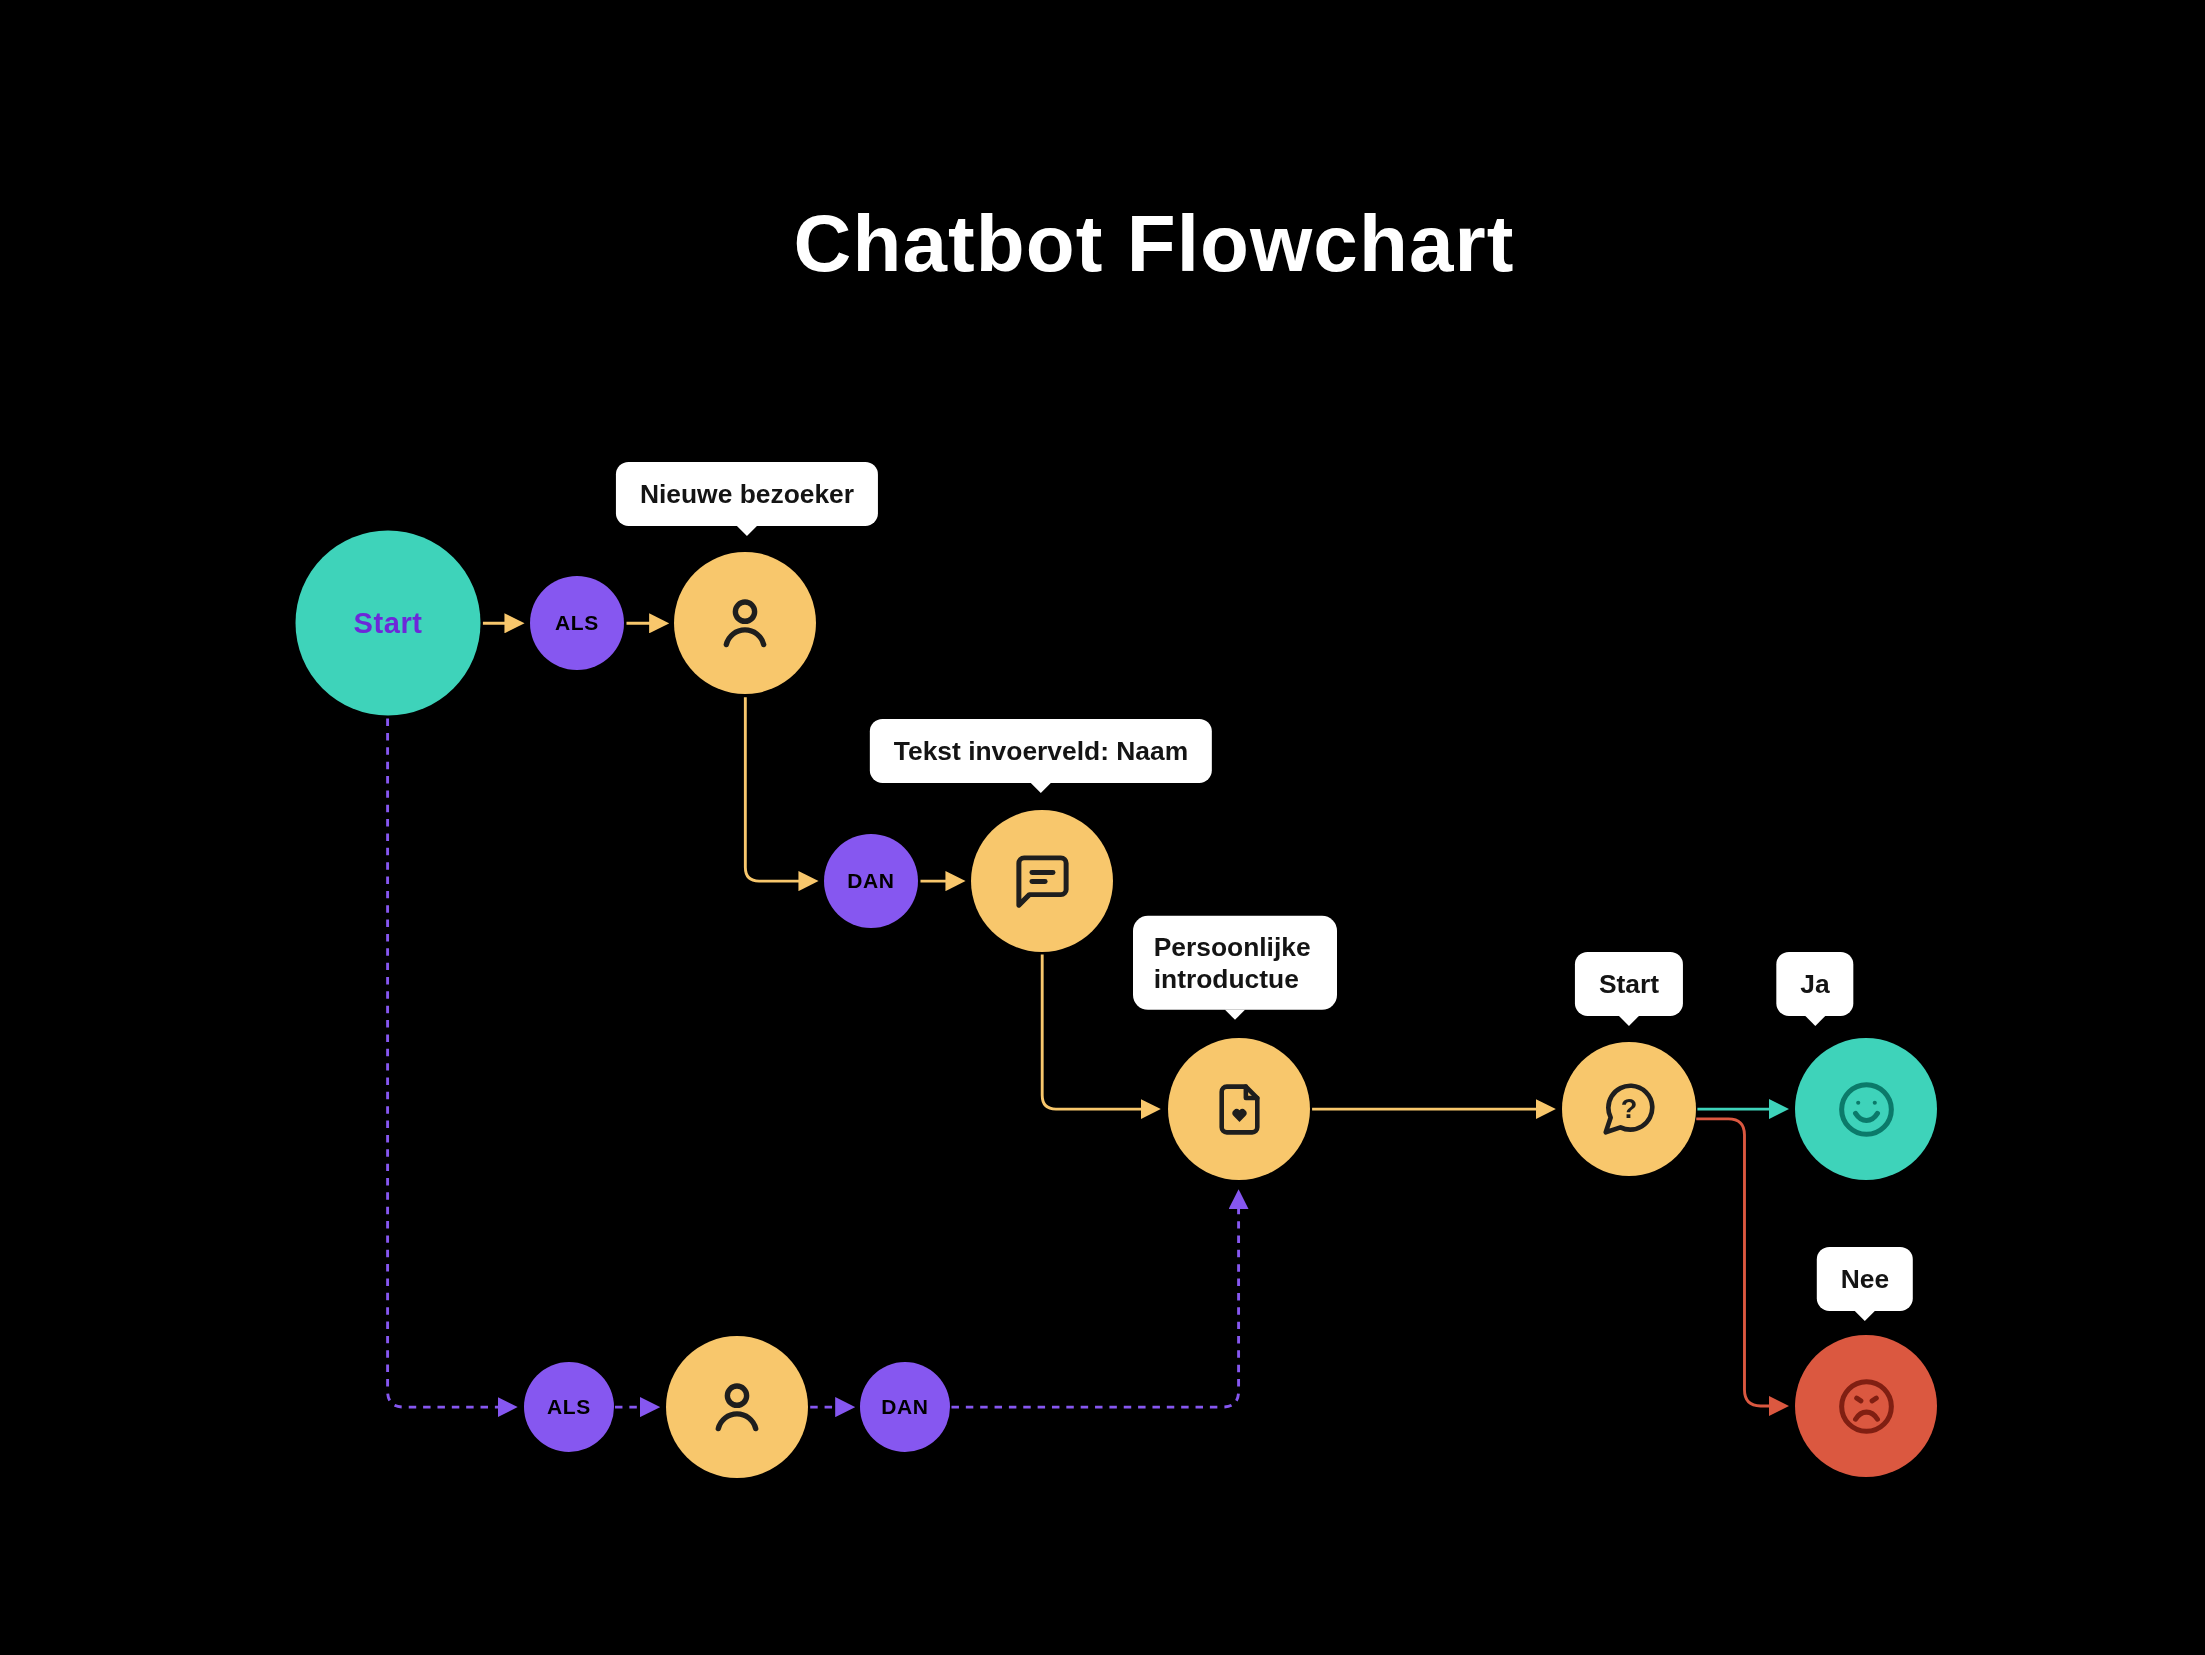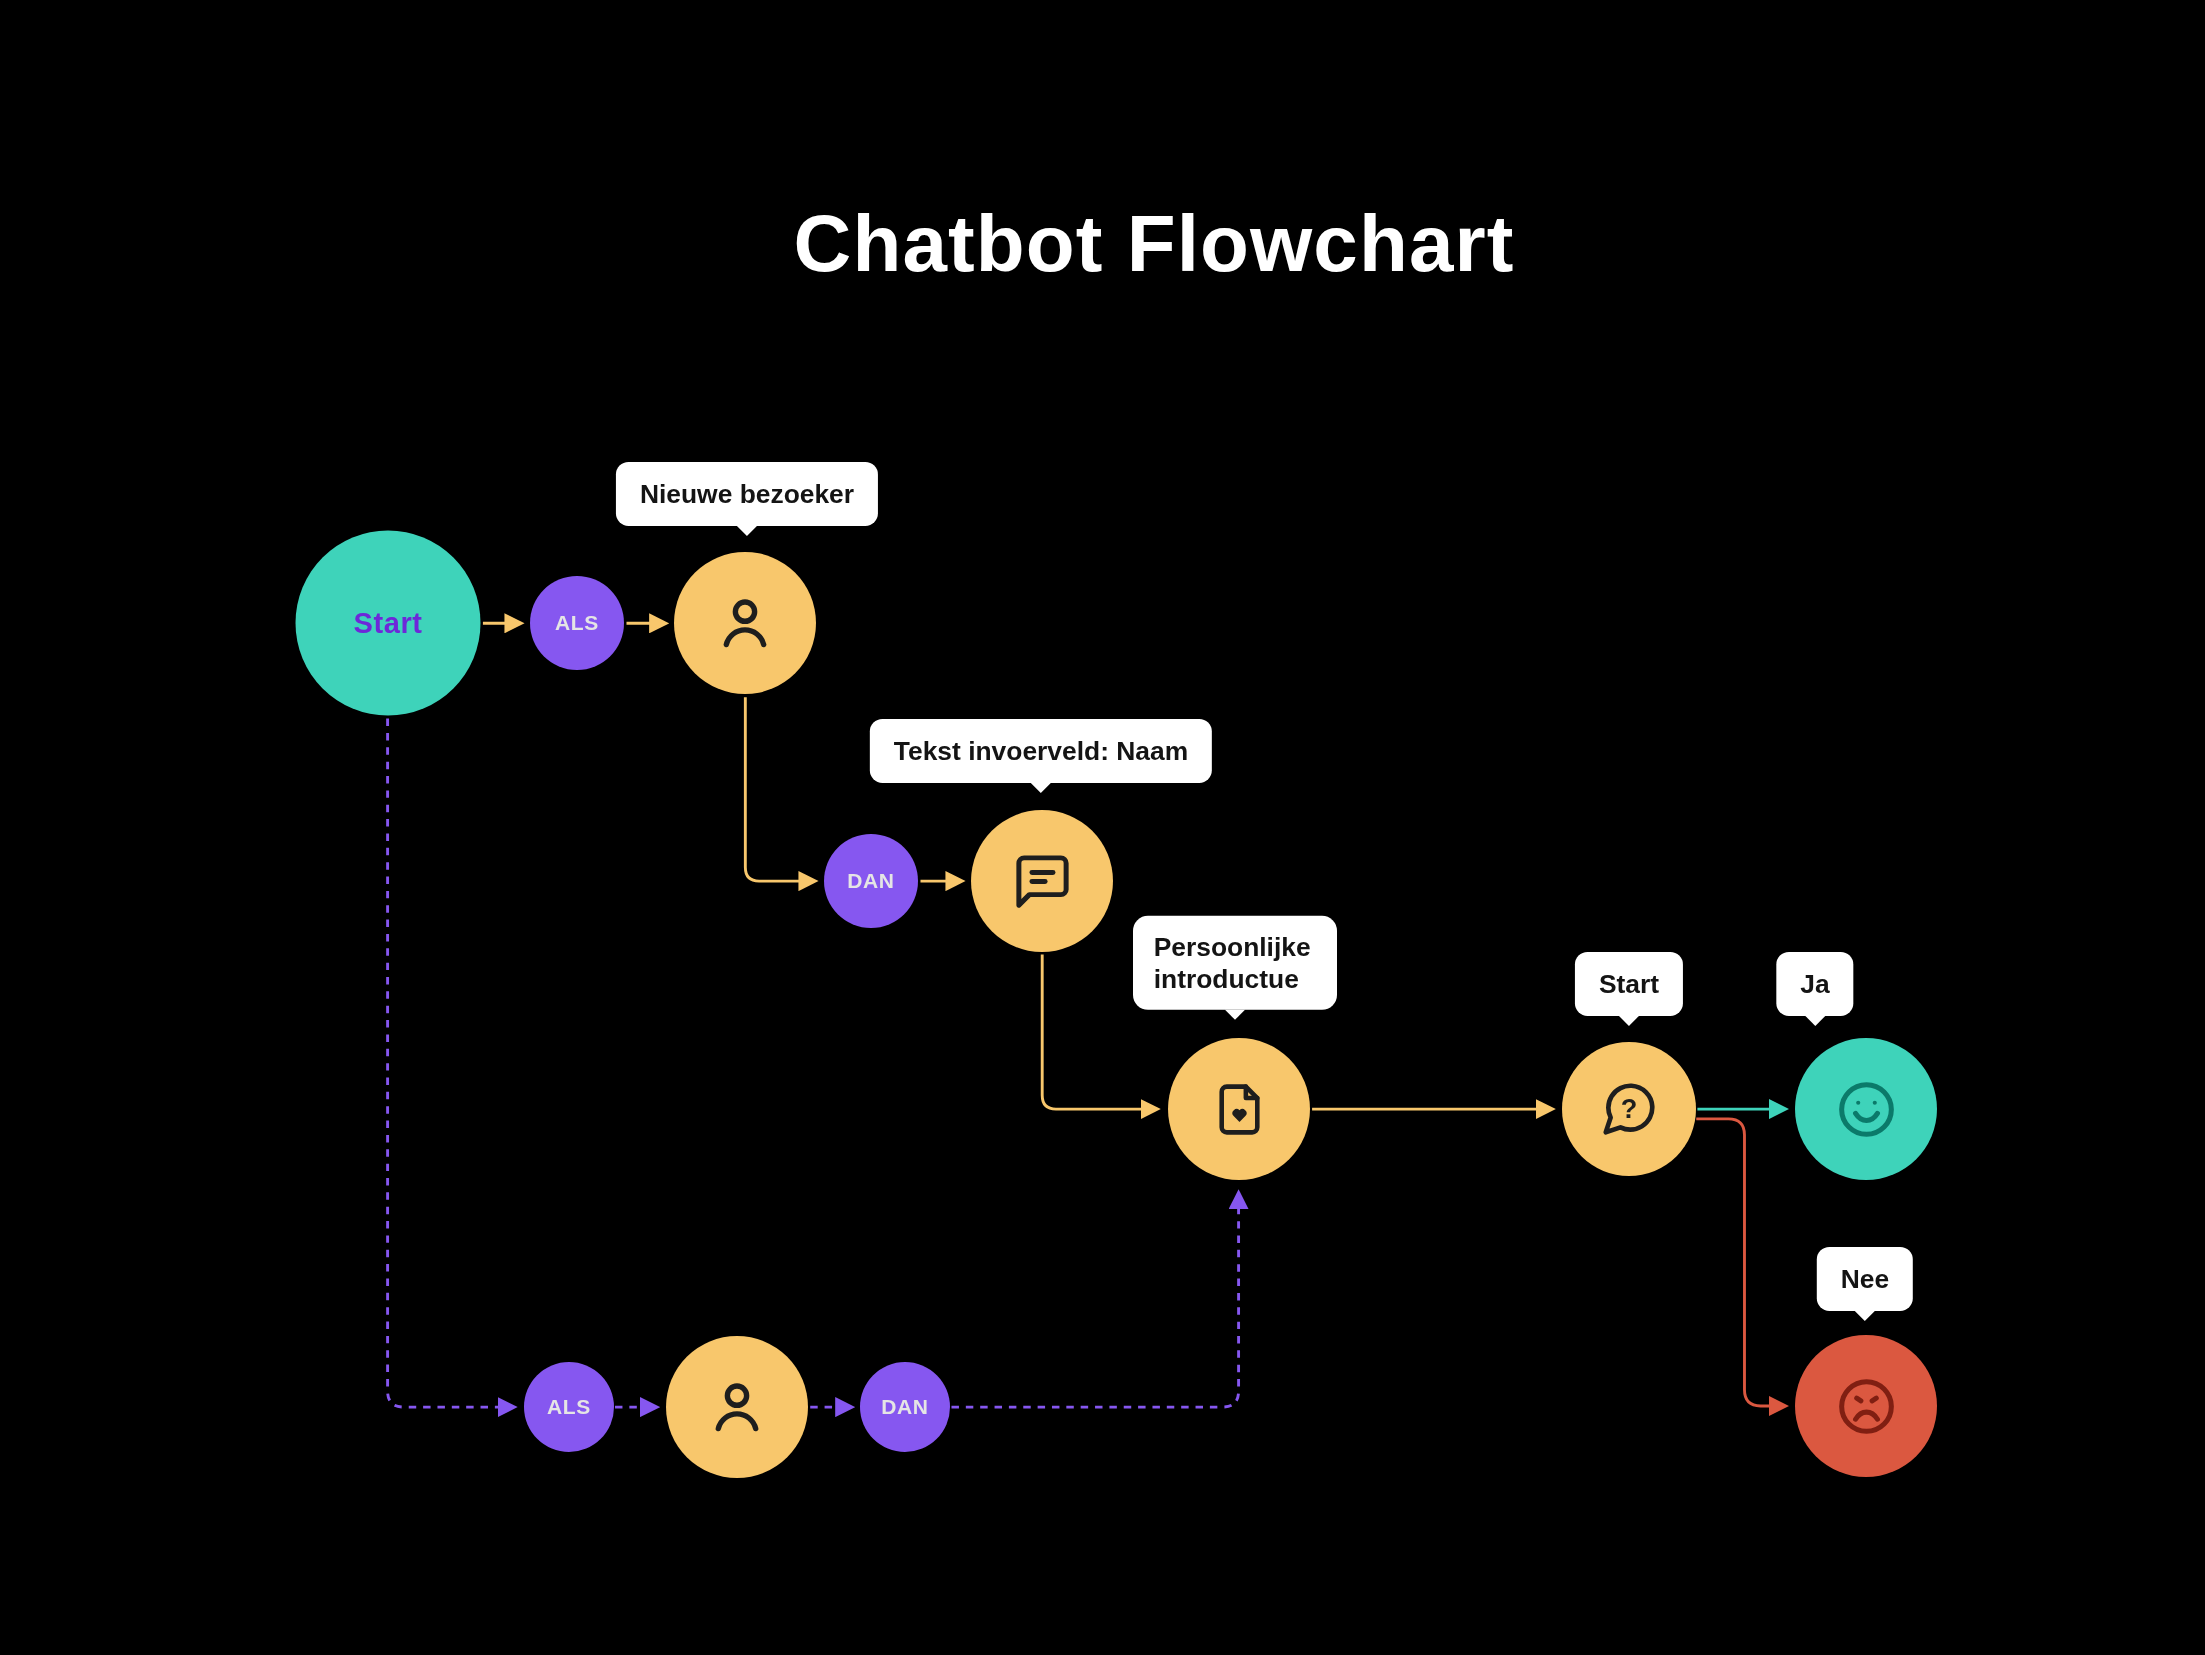--- a/index.html
+++ b/index.html
@@ -41,21 +41,21 @@
   .node.yellow { background:#F8C76C; }
   .node.purple { background:#8657F0; }
   .node.red    { background:#DB5840; }
   .start-label {
     color:#6d28d9;
     font-size:29px;
     font-weight:600;
     letter-spacing:0.6px;
   }
   .badge-label {
-    color:#e5e5e5;
+    color:#000000;
     font-size:21px;
     font-weight:700;
     letter-spacing:0.6px;
   }
 
   .bubble {
     position:absolute;
     transform:translate(-50%,-50%);
     background:#ffffff;
     color:#141414;

